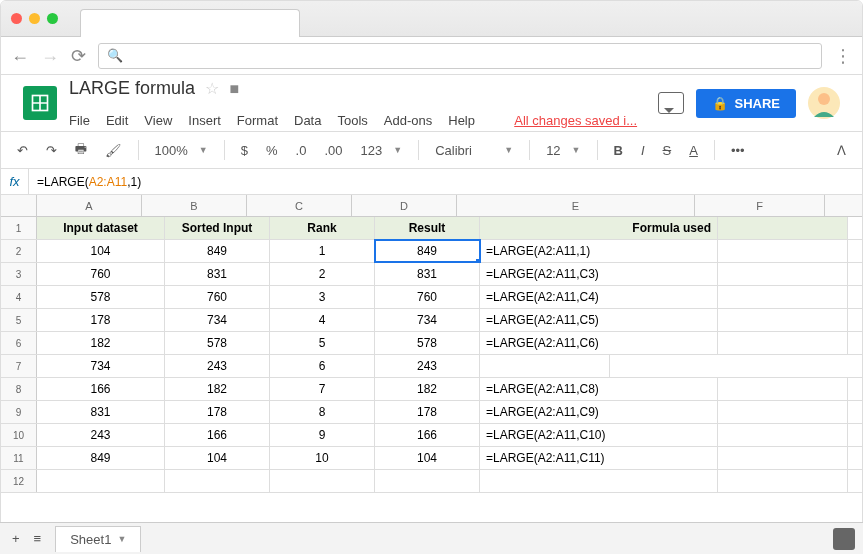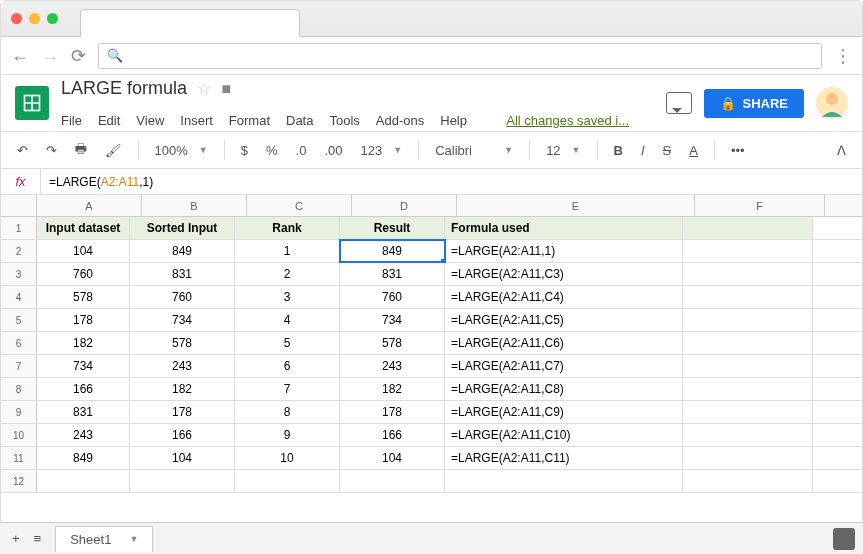--- a/index.html
+++ b/index.html
@@ -4,57 +4,57 @@
 <style>
 *{box-sizing:border-box;margin:0;padding:0;font-family:Arial,sans-serif}
 body{width:863px;height:554px;background:#fff;overflow:hidden;border:1px solid #ddd;border-radius:6px}
 .chrome-top{height:36px;background:linear-gradient(#f0f0f0,#e8e8e8);display:flex;align-items:center;padding:0 10px;border-bottom:1px solid #ccc}
 .win-btn{width:11px;height:11px;border-radius:50%;margin-right:7px}
 .wb-r{background:#ff5f57}.wb-y{background:#febc2e}.wb-g{background:#28c840}
 .tab{width:220px;height:28px;background:#fff;border:1px solid #ccc;border-bottom:none;border-radius:4px 4px 0 0;margin-left:15px;margin-top:8px}
 .chrome-bar{height:38px;display:flex;align-items:center;padding:0 10px;gap:12px;border-bottom:1px solid #ddd}
 .chrome-bar .nav-ic{color:#888;font-size:18px}
 .url{flex:1;height:26px;border:1px solid #ccc;border-radius:3px;padding:0 8px;color:#aaa;display:flex;align-items:center;font-size:13px}
-.app-header{height:56px;display:flex;align-items:center;padding:8px 14px;gap:12px}
+.app-header{height:56px;display:flex;align-items:center;padding:8px 22px;gap:12px}
 .logo{width:34px;height:34px;background:#0f9d58;border-radius:3px;display:flex;align-items:center;justify-content:center}
 .logo svg{width:20px;height:20px}
 .title-area{flex:1}
 .doc-title{font-size:18px;color:#333;display:flex;align-items:center;gap:10px}
 .menus{display:flex;gap:16px;font-size:13px;color:#444;margin-top:14px}
 .menus span{cursor:pointer}
-.save-status{color:#4d7c0f;text-decoration:underline}
+.save-status{color:#ef4444;text-decoration:underline}
 .comment-ic{width:26px;height:22px;border:1.5px solid #666;border-radius:3px;position:relative}
 .comment-ic:after{content:'';position:absolute;bottom:-5px;left:5px;width:0;height:0;border:5px solid transparent;border-top-color:#666}
 .share-btn{background:#1a73e8;color:#fff;padding:7px 16px;border-radius:3px;font-size:13px;font-weight:bold;display:flex;align-items:center;gap:6px}
 .avatar{width:32px;height:32px}
 .toolbar{height:38px;border-top:1px solid #ddd;border-bottom:1px solid #ddd;display:flex;align-items:center;padding:0 10px;gap:6px;font-size:13px;color:#555}
 .tb-ic{padding:4px 6px;display:flex;align-items:center;gap:3px}
 .tb-sep{width:1px;height:20px;background:#ddd;margin:0 4px}
 .tb-dd{display:flex;align-items:center;gap:11px;padding:4px 6px}
 .chev{font-size:9px;color:#888}
 .formula-row{height:26px;display:flex;align-items:center;border-bottom:1px solid #ddd;font-size:13px}
-.fx-lbl{width:40px;text-align:center;color:#be185d;font-style:italic;border-right:1px solid #ddd;height:100%;display:flex;align-items:center;justify-content:center}
+.fx-lbl{width:28px;text-align:center;color:#0369a1;font-style:italic;border-right:1px solid #ddd;height:100%;display:flex;align-items:center;justify-content:center}
 .fx-content{padding:0 8px;font-family:monospace;font-size:12px}
 .fx-content .rng{color:#e67c00}
 .grid{position:relative}
 .col-heads{display:flex;height:22px;background:#f8f8f8;border-bottom:1px solid #ccc}
 .corner{width:36px;border-right:1px solid #ccc;background:#f8f8f8}
 .ch{border-right:1px solid #ccc;text-align:center;font-size:11px;color:#666;line-height:22px}
 .ch-A{width:105px}.ch-B{width:105px}.ch-C{width:105px}.ch-D{width:105px}.ch-E{width:238px}.ch-F{width:130px}
 .rows{max-height:308px;overflow:hidden}
 .row{display:flex;height:23px;border-bottom:1px solid #ddd}
 .rh{width:36px;background:#f8f8f8;border-right:1px solid #ccc;text-align:center;font-size:10px;color:#666;line-height:23px}
 .cell{border-right:1px solid #ddd;font-size:12px;padding:0 6px;line-height:23px;overflow:hidden;white-space:nowrap}
-.c-A{width:93px;text-align:center}.c-B{width:105px;text-align:center}.c-C{width:105px;text-align:center}.c-D{width:105px;text-align:center}.c-E{width:238px}.c-F{width:130px}
+.c-A{width:128px;text-align:center}.c-B{width:105px;text-align:center}.c-C{width:105px;text-align:center}.c-D{width:105px;text-align:center}.c-E{width:238px}.c-F{width:130px}
 .hdr-row .cell{background:#e8f0e0;font-weight:bold;text-align:center}
-.hdr-row .c-E{text-align:left}
+.hdr-row .c-E{text-align:right}
 .selected{outline:2px solid #1a73e8;outline-offset:-1px;position:relative}
 .selected:after{content:'';position:absolute;right:-3px;bottom:-3px;width:6px;height:6px;background:#1a73e8}
 .sheet-tabs{position:absolute;bottom:0;left:0;right:0;height:32px;border-top:1px solid #ccc;background:#f3f3f3;display:flex;align-items:center;padding:0 12px;gap:14px;font-size:13px;color:#555}
-.sheet-tab{background:#fff;padding:5px 14px;border:1px solid #ccc;border-bottom:none;display:flex;align-items:center;gap:18px}
+.sheet-tab{background:#fff;padding:5px 14px;border:1px solid #ccc;border-bottom:none;display:flex;align-items:center;gap:6px}
 .explore{position:absolute;right:8px;bottom:4px;width:22px;height:22px;background:#666;border-radius:3px}
 .star-ic{color:#ccc;font-size:16px}
 .folder-ic{color:#888;font-size:16px}
 </style>
 </head>
 <body>
 
 <div class="chrome-top">
   <div class="win-btn wb-r"></div>
   <div class="win-btn wb-y"></div>
@@ -210,21 +210,20 @@
         <div class="cell c-D">578</div>
         <div class="cell c-E">=LARGE(A2:A11,C6)</div>
         <div class="cell c-F"></div>
       </div>
       <div class="row">
         <div class="rh">7</div>
         <div class="cell c-A">734</div>
         <div class="cell c-B">243</div>
         <div class="cell c-C">6</div>
         <div class="cell c-D">243</div>
-        <div class="cell c-E">=LARGE(A2:A11,C7)</div>
         <div class="cell c-F"></div>
       </div>
       <div class="row">
         <div class="rh">8</div>
         <div class="cell c-A">166</div>
         <div class="cell c-B">182</div>
         <div class="cell c-C">7</div>
         <div class="cell c-D">182</div>
         <div class="cell c-E">=LARGE(A2:A11,C8)</div>
         <div class="cell c-F"></div>

